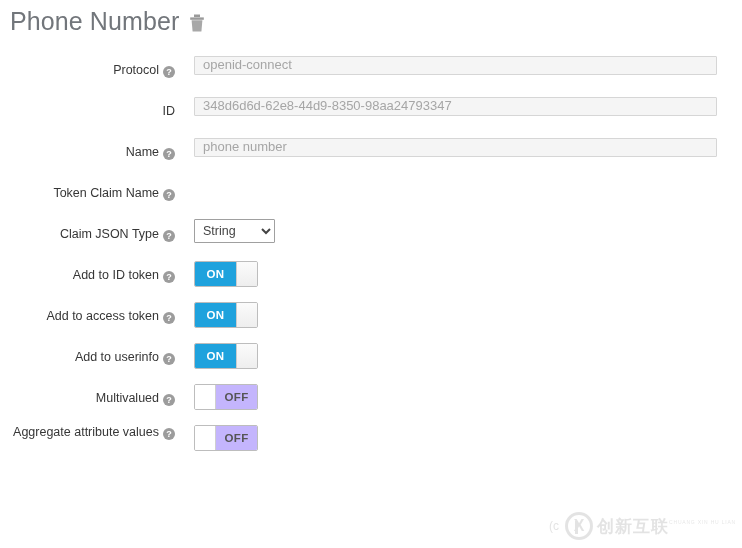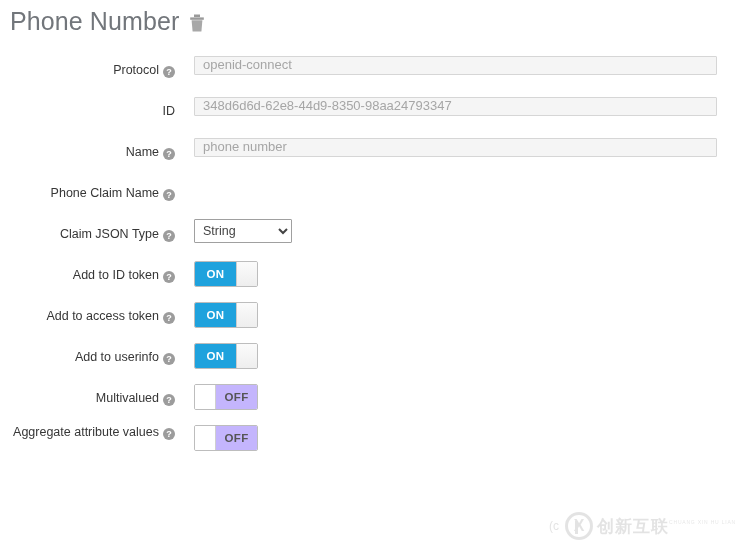--- a/index.html
+++ b/index.html
@@ -108,21 +108,21 @@
     outline: none;
   }
   .text-input.disabled {
     background: #f5f5f5;
     border-color: #d6d6d6;
     color: #a6a6a6;
   }
 
   select.select-input {
     box-sizing: border-box;
-    width: 98px;
+    width: 81px;
     height: 24px;
     padding: 1px 4px;
     font-size: 12.5px;
     font-family: "Liberation Sans", sans-serif;
     border: 1px solid #a0a0a0;
     border-radius: 1px;
     background: #ffffff;
     color: #444444;
   }
 
@@ -241,21 +241,21 @@
     </div>
     <div class="form-row">
       <div class="field-label"><span>ID</span></div>
       <div class="field-control"><input type="text" class="text-input disabled" readonly="readonly" value="348d6d6d-62e8-44d9-8350-98aa24793347" style=""></div>
     </div>
     <div class="form-row">
       <div class="field-label"><span>Name</span><span class="help-icon">?</span></div>
       <div class="field-control"><input type="text" class="text-input disabled" readonly="readonly" value="phone number" style=""></div>
     </div>
     <div class="form-row">
-      <div class="field-label"><span>Phone Claim Name</span><span class="help-icon">?</span></div>
+      <div class="field-label"><span>Token Claim Name</span><span class="help-icon">?</span></div>
     </div>
     <div class="form-row">
       <div class="field-label"><span>Claim JSON Type</span><span class="help-icon">?</span></div>
       <div class="field-control"><select class="select-input"><option>String</option><option>long</option><option>int</option><option>boolean</option><option>JSON</option></select></div>
     </div>
     <div class="form-row">
       <div class="field-label"><span>Add to ID token</span><span class="help-icon">?</span></div>
       <div class="field-control">
         <div class="toggle on">
           <span class="seg-knob"></span>

